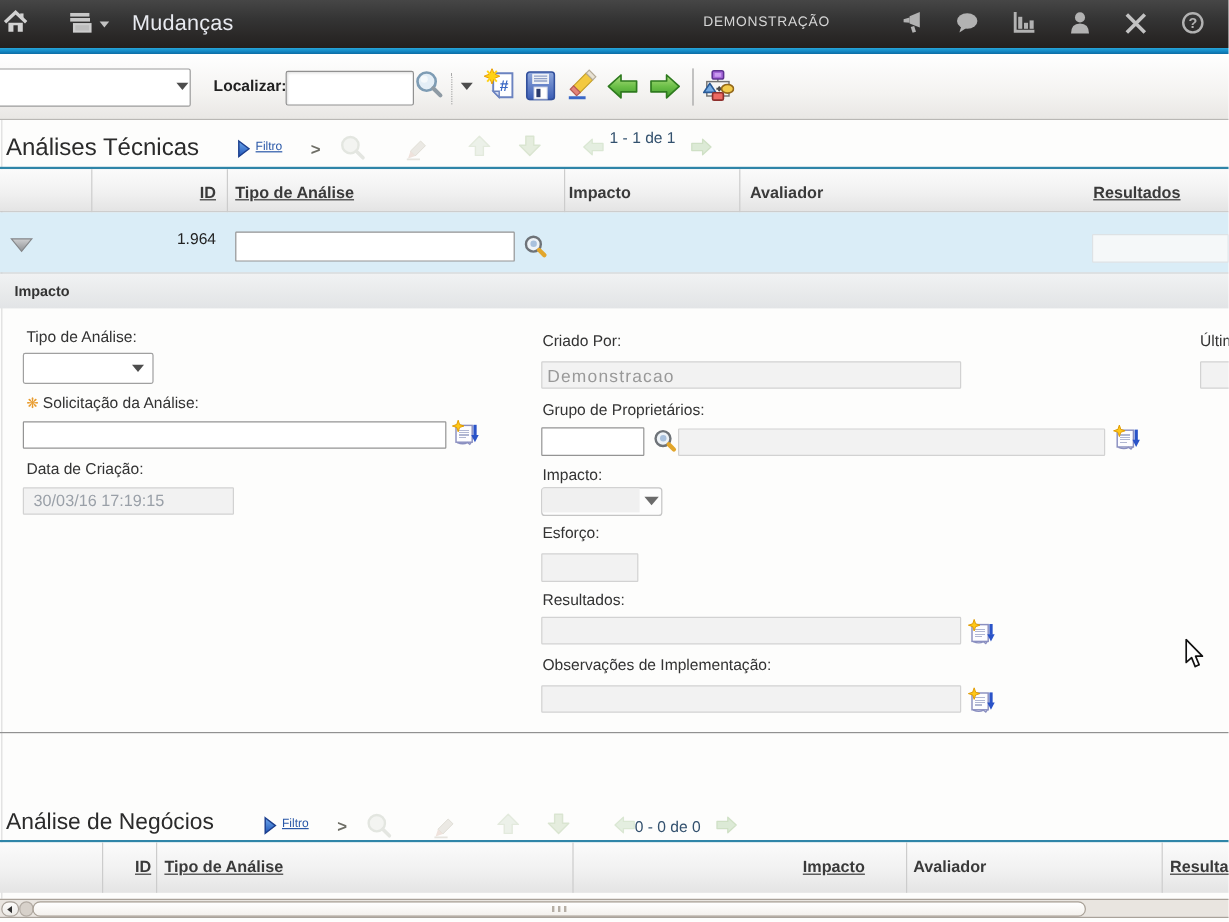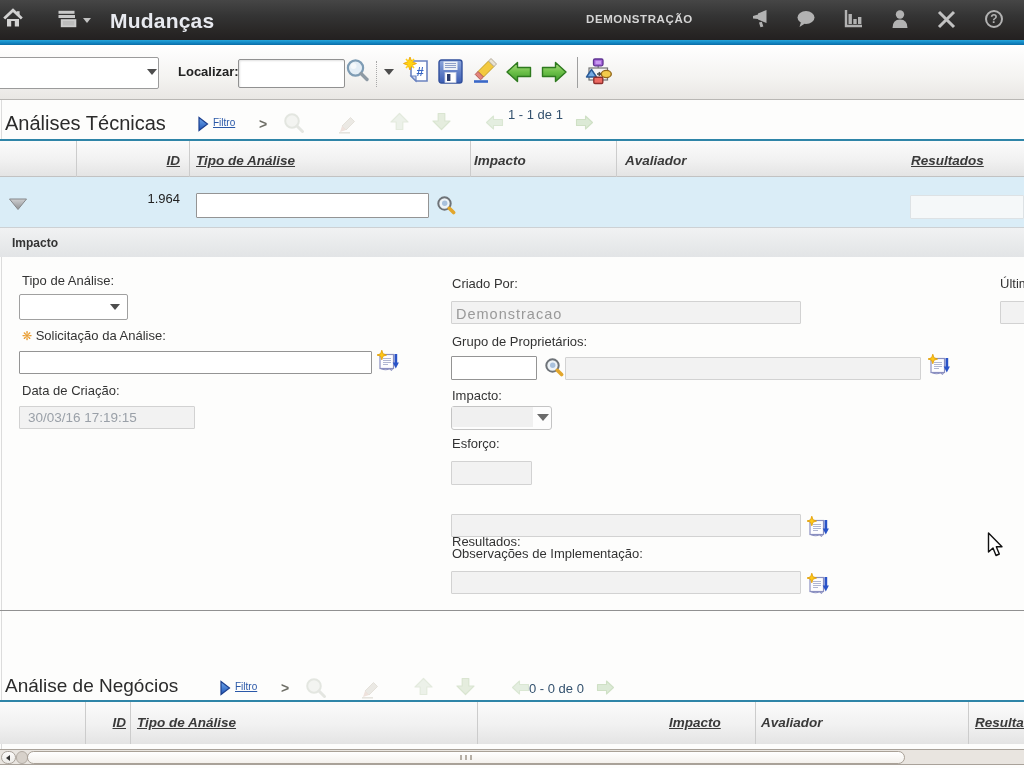--- a/index.html
+++ b/index.html
@@ -2,38 +2,38 @@
 <html><head>
 <meta charset="utf-8">
 <style>
 html,body{margin:0;padding:0;}
 body{width:1024px;height:768px;overflow:hidden;font-family:"Liberation Sans",sans-serif;background:#ffffff;}
 #app{position:relative;width:1024px;height:768px;overflow:hidden;background:#fdfdfc;}
 .abs{position:absolute;}
 
 #topbar{left:0;top:0;width:1024px;height:40px;background:linear-gradient(180deg,#464646 0%,#343434 40%,#2a2827 75%,#232020 100%);}
 #bluestripe{left:0;top:40px;width:1024px;height:5px;background:linear-gradient(180deg,#27a5d9 0%,#1287c4 55%,#0d6ca4 100%);}
-#apptitle{left:110px;top:9px;font-size:21px;font-weight:bold;color:#e8eaf0;letter-spacing:0.2px;}
-#demouser{left:586px;top:13px;font-size:11.5px;font-weight:bold;color:#d5d5d5;letter-spacing:0.6px;}
+#apptitle{left:110px;top:9px;font-size:18px;font-weight:normal;color:#e8eaf0;letter-spacing:0.2px;}
+#demouser{left:586px;top:13px;font-size:11.5px;font-weight:normal;color:#d5d5d5;letter-spacing:0.6px;}
 
 #toolbar{left:0;top:45px;width:1024px;height:55px;background:linear-gradient(180deg,#ffffff 0%,#f4f3f1 60%,#e9e7e4 100%);border-bottom:1px solid #b9b7b4;box-sizing:border-box;}
 .tbsel{left:-42px;top:57px;width:201px;height:32px;background:#fff;border:1px solid #9b9b9b;border-radius:2px;box-sizing:border-box;}
 #loclbl{left:178px;top:64px;font-size:13px;font-weight:bold;color:#222;}
 #locinput{left:238px;top:59px;width:107px;height:29px;background:#fff;border:1px solid #919191;border-radius:2px;box-sizing:border-box;box-shadow:inset 1px 1px 2px rgba(0,0,0,0.12);}
 .caret{width:0;height:0;border-left:5px solid transparent;border-right:5px solid transparent;border-top:6px solid #4d4d4d;}
 .dotsep{border-left:1px dotted #a8a8a8;height:26px;}
 .solsep{border-left:1px solid #9f9f9f;height:31px;}
 
 .sectitle{font-size:20px;color:#2b2b2b;}
 .tealrule{height:2px;background:#2f85a8;}
 .filtro{font-size:10px;color:#2a58a8;text-decoration:underline;}
 .navnum{font-size:13px;color:#33516e;}
 .gt{font-size:14px;color:#6e6e66;font-weight:bold;}
 
-.thead{background:linear-gradient(180deg,#fbfbfb 0%,#f1f1f1 55%,#e4e4e4 100%);border-bottom:1px solid #c2c2c2;box-sizing:border-box;font-style:italic;}
+.thead{background:linear-gradient(180deg,#fbfbfb 0%,#f1f1f1 55%,#e4e4e4 100%);border-bottom:1px solid #c2c2c2;box-sizing:border-box;}
 .th{font-size:13.5px;font-weight:bold;color:#3a3a3a;}
 .thu{text-decoration:underline;}
 .vline{width:1px;background:#cccccc;}
 .selrow{background:#daedf7;}
 .secbar{background:linear-gradient(180deg,#f1f2f3 0%,#e9ebec 50%,#e2e4e6 100%);border-top:1px solid #cdd1d4;box-sizing:border-box;}
 
 .lbl{font-size:13px;color:#333;}
 .inp{background:#fff;border:1px solid #949494;border-radius:1px;box-sizing:border-box;}
 .ro{background:#f2f2f2;border:1px solid #d2d2d2;border-radius:1px;box-sizing:border-box;font-size:13.5px;color:#9aa0a8;padding-left:15px;}
 .sel{background:#fff;border:1px solid #a0a0a0;border-radius:2px;box-sizing:border-box;}
@@ -277,21 +277,21 @@
   <div class="abs ro" style="left:565px;top:357px;width:356px;height:23px;"></div>
   <svg class="abs" style="left:927px;top:353px;" width="24" height="24">
       <use href="#dmicon"></use>
     </svg>
   <div class="abs lbl" style="left:452px;top:388px;">Impacto:</div>
   <div class="abs" style="left:451px;top:406px;width:101px;height:24px;background:#fdfdfd;border:1px solid #c4c4c4;border-radius:3px;box-sizing:border-box;"></div>
   <div class="abs" style="left:452px;top:407px;width:81px;height:20px;background:#f0f0f0;"></div>
   <div class="abs caret" style="left:537px;top:414px;border-left-width:6px;border-right-width:6px;border-top-width:7px;border-top-color:#6b6b6b;"></div>
   <div class="abs lbl" style="left:452px;top:436px;">Esforço:</div>
   <div class="abs ro" style="left:451px;top:461px;width:81px;height:24px;"></div>
-  <div class="abs lbl" style="left:452px;top:492px;margin-top:42px;">Resultados:</div>
+  <div class="abs lbl" style="left:452px;top:492px;">Resultados:</div>
   <div class="abs ro" style="left:451px;top:514px;width:350px;height:23px;"></div>
   <svg class="abs" style="left:806px;top:515px;" width="24" height="24">
       <use href="#dmicon"></use>
     </svg>
   <div class="abs lbl" style="left:452px;top:546px;">Observações de Implementação:</div>
   <div class="abs ro" style="left:451px;top:571px;width:350px;height:23px;"></div>
   <svg class="abs" style="left:806px;top:572px;" width="24" height="24">
       <use href="#dmicon"></use>
     </svg>
   <svg class="abs" style="left:987px;top:532px;" width="20" height="27" viewBox="0 0 20 27">

